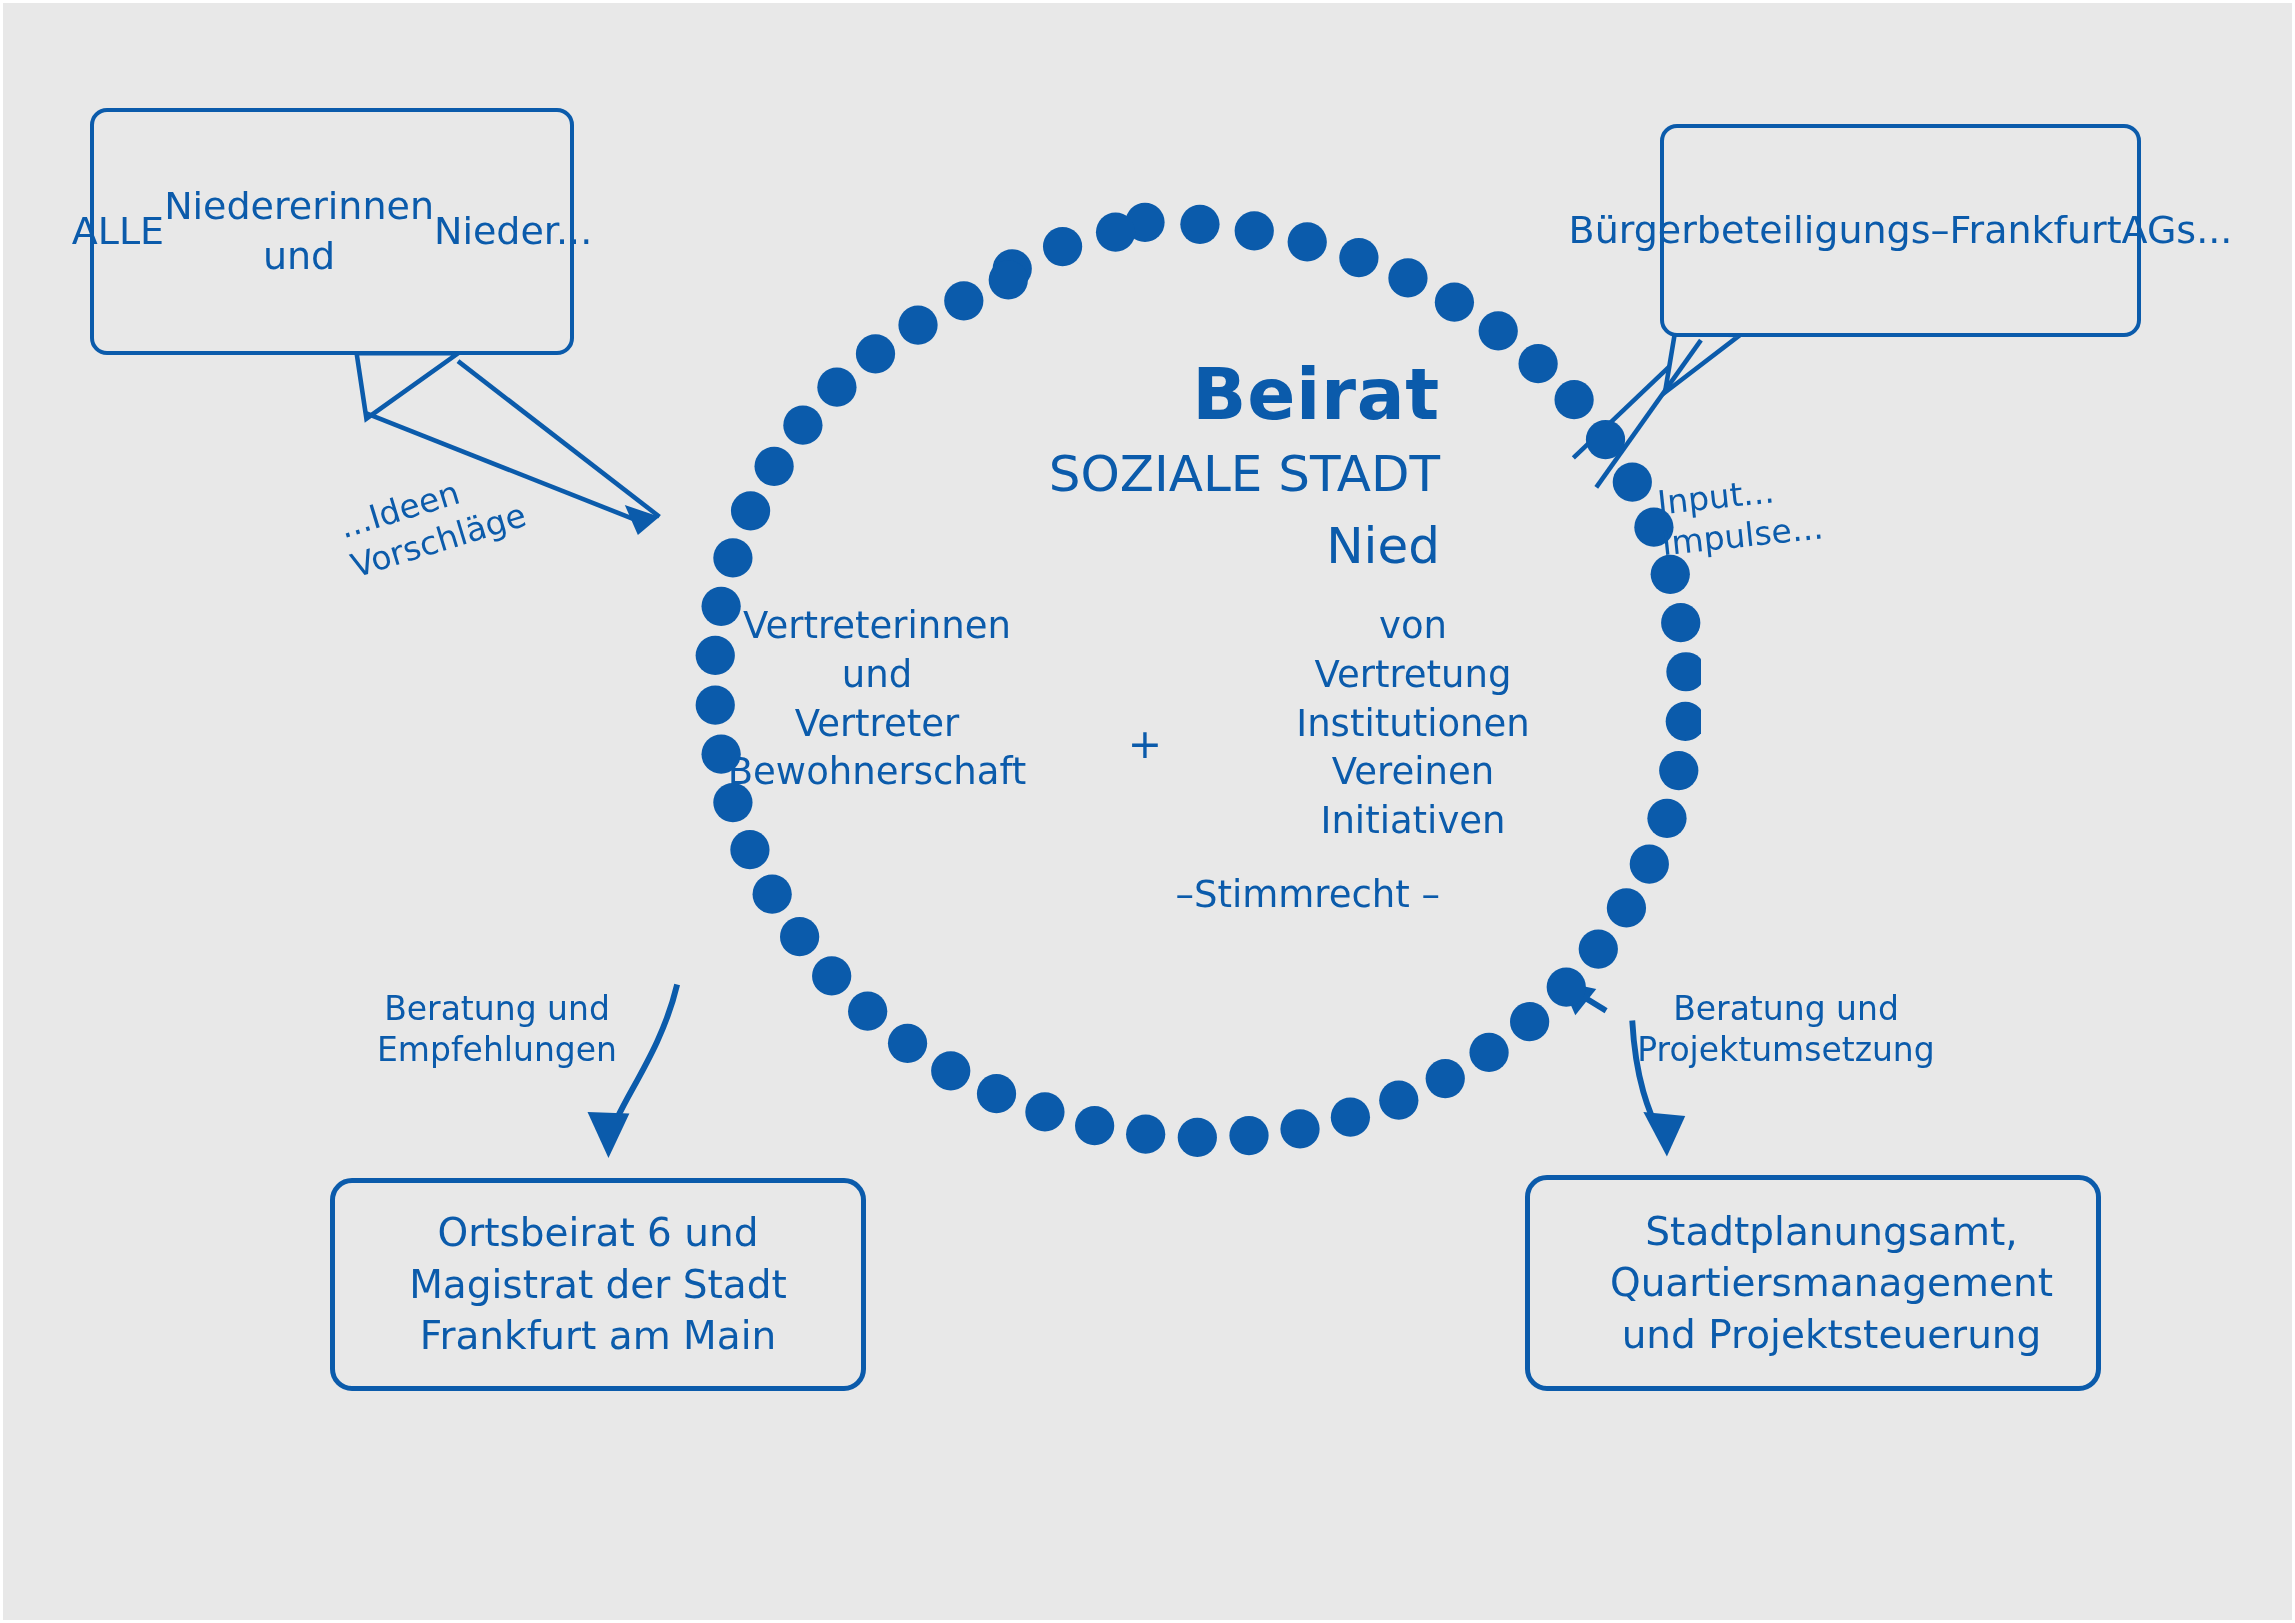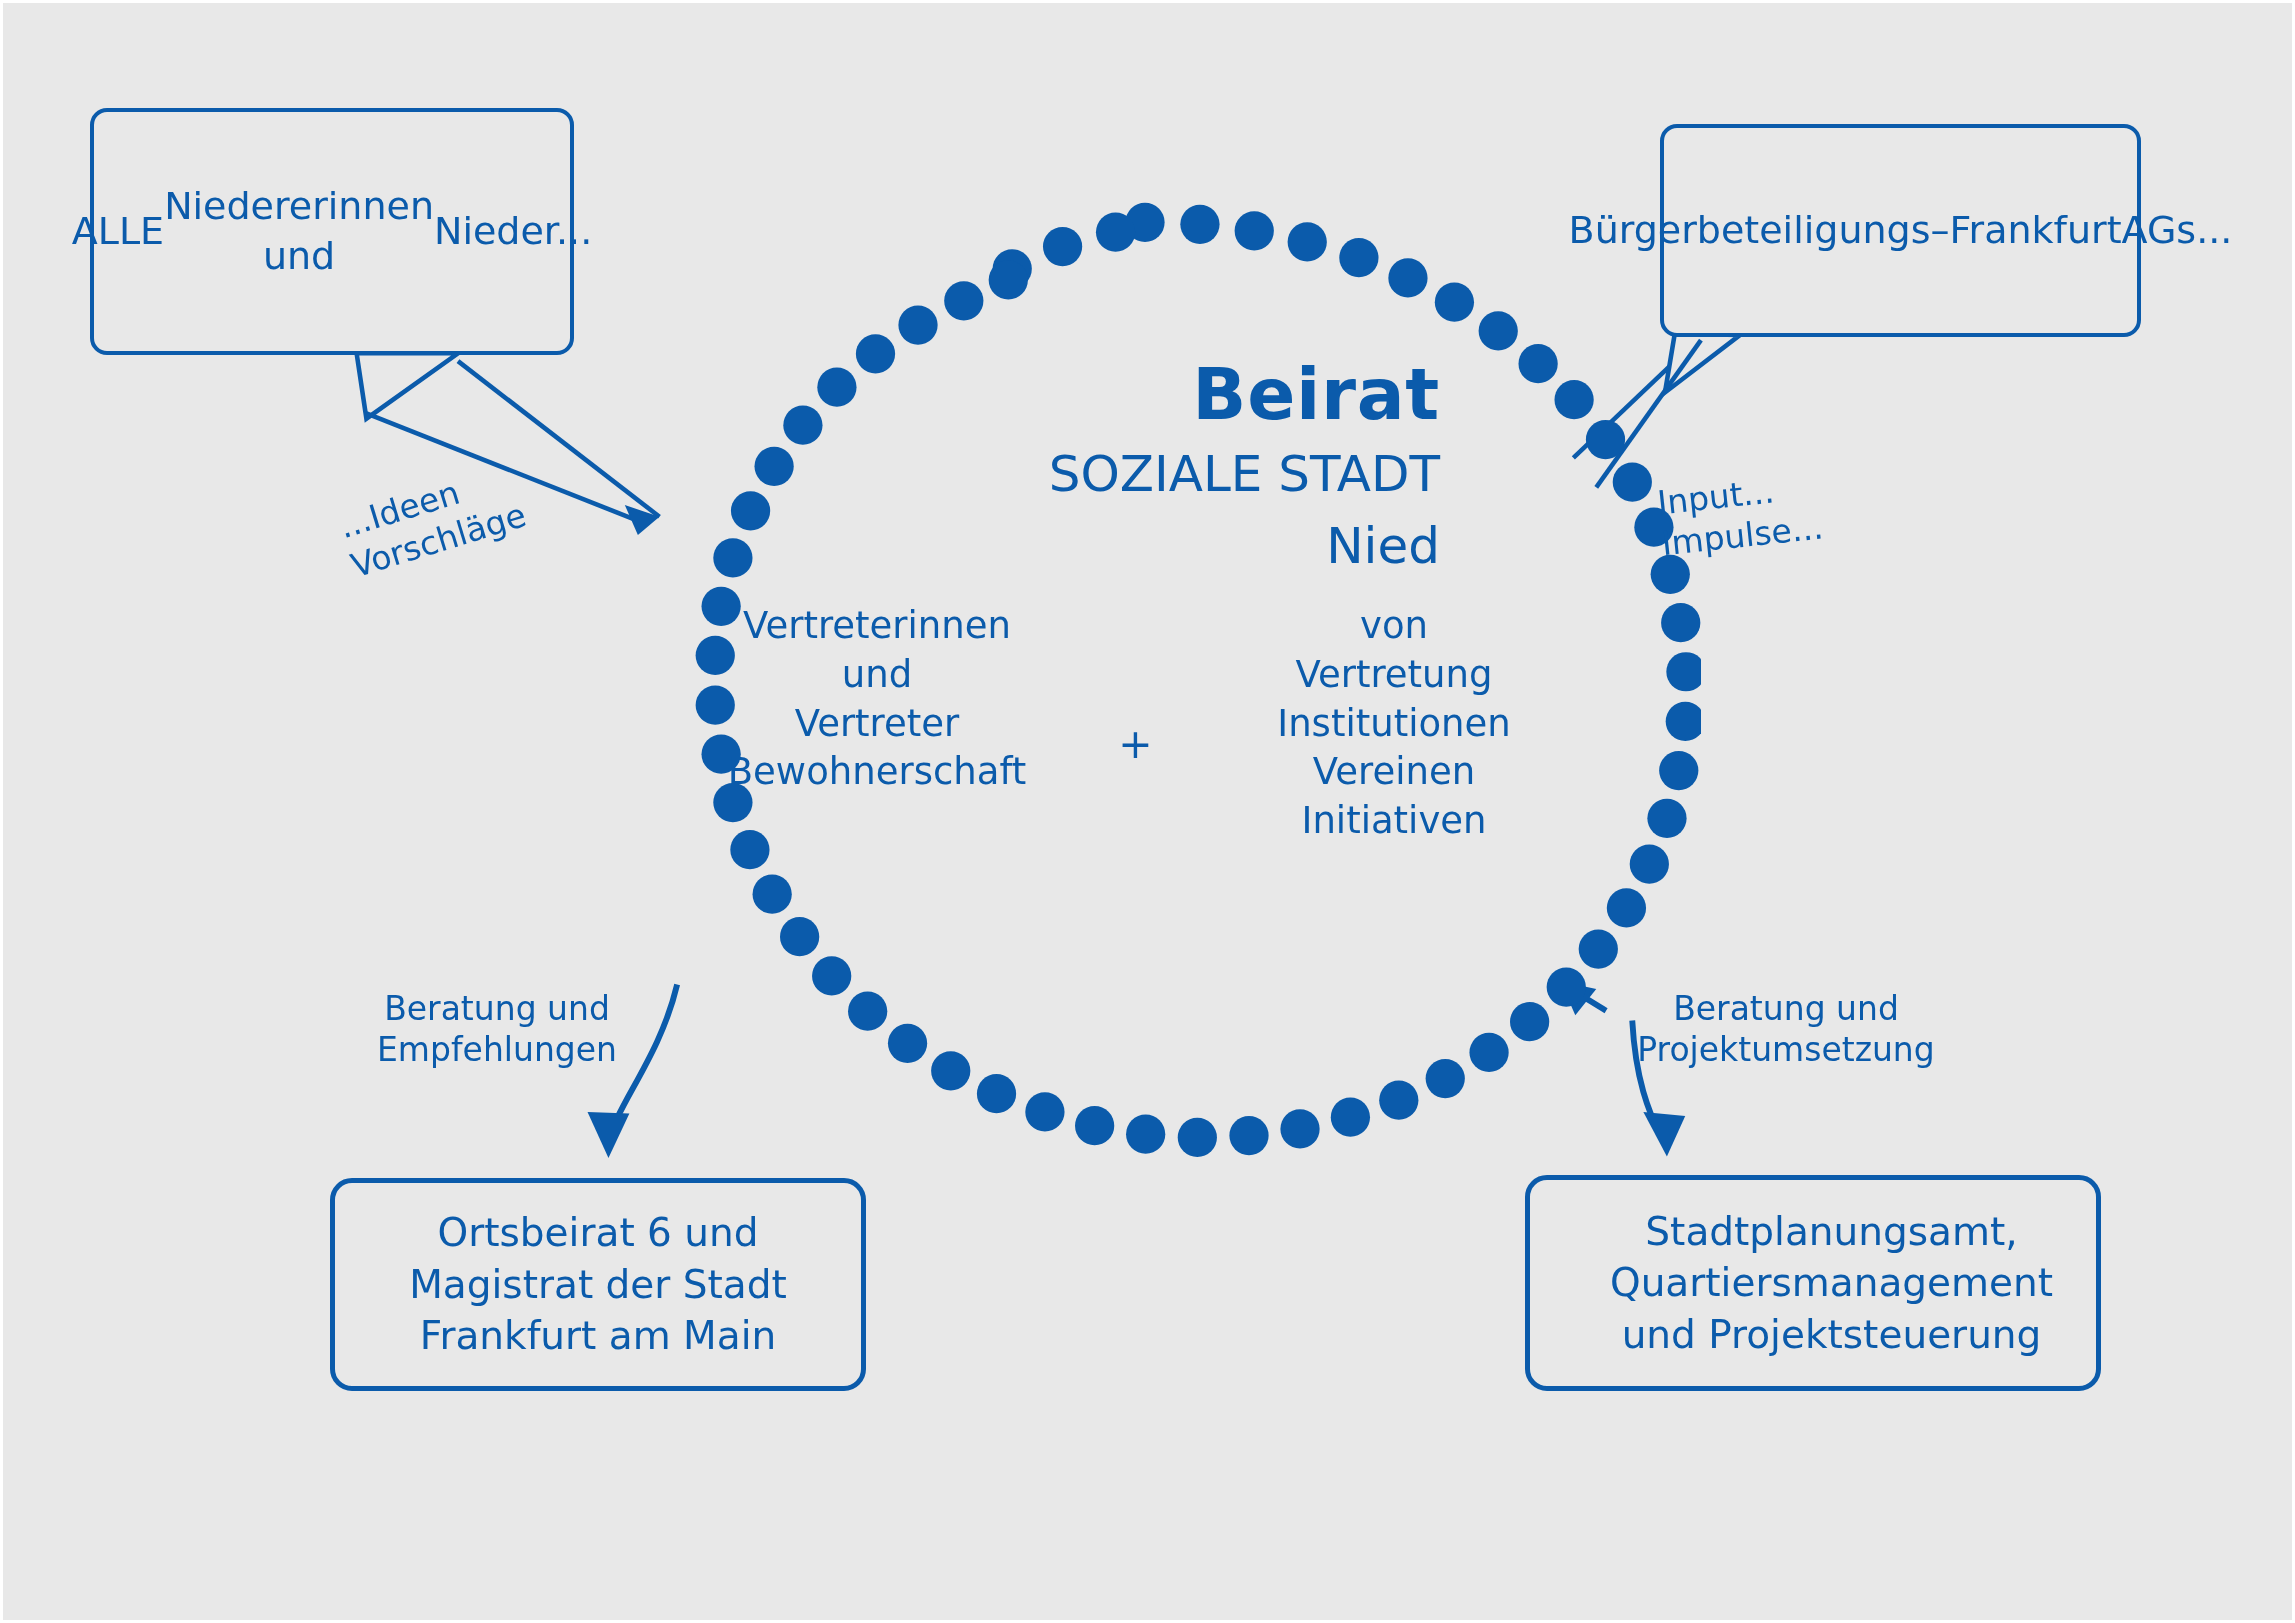--- a/index.html
+++ b/index.html
@@ -66,21 +66,21 @@
     font-weight: normal;
   }
 
   #columns {
     position: absolute;
     left: 85px;
     top: 406px;
     width: 942px;
     display: flex;
     align-items: flex-start;
-    justify-content: flex-start;
+    justify-content: space-between;
     gap: 16px;
   }
   .col {
     width: 406px;
     text-align: center;
     color: #0b5bab;
     font-size: 37px;
     line-height: 1.32;
   }
   .col .line { display: block; }
@@ -308,20 +308,21 @@
       <div id="plus-sign">+</div>
       <div class="col">
         <span class="line">von</span>
         <span class="line">Vertretung</span>
         <span class="line">Institutionen</span>
         <span class="line">Vereinen</span>
         <span class="line">Initiativen</span>
       </div>
     </div>
 
+    <div class="center-text" id="stimmrecht">–Stimmrecht  –</div>
   </div>
 
   <div class="bubble" id="bubble-left">
     <span>ALLE</span>
     <span>Niedererinnen und</span>
     <span>Nieder...</span>
   </div>
 
   <div class="bubble" id="bubble-right">
     <span>Bürgerbeteiligungs–</span>

